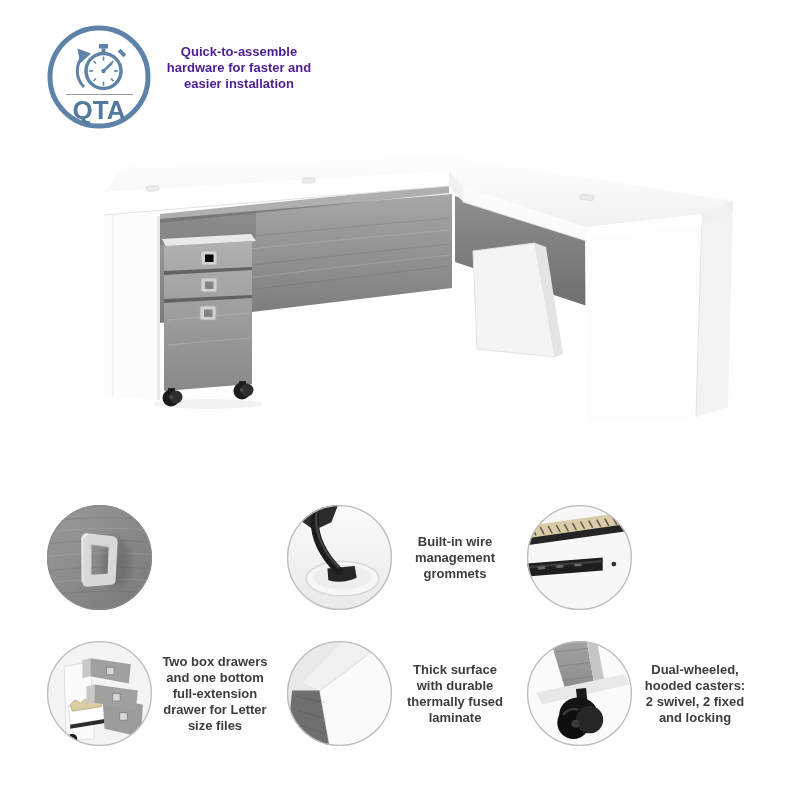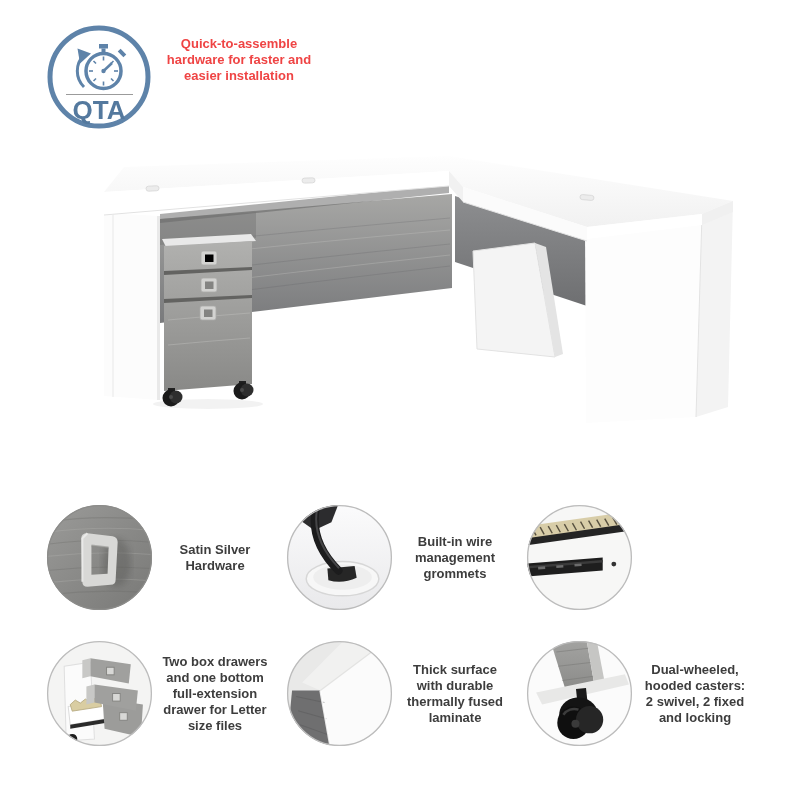--- a/index.html
+++ b/index.html
@@ -1,22 +1,22 @@
 <!DOCTYPE html>
 <html><head>
 <meta charset="utf-8">
 <style>
   html,body{margin:0;padding:0;background:#ffffff;}
   body{width:800px;height:800px;font-family:"Liberation Sans",sans-serif;}
   #canvas{position:relative;width:800px;height:800px;overflow:hidden;background:#ffffff;}
 
   .header{position:absolute;left:46px;top:24px;display:flex;align-items:flex-start;}
   .badge{width:106px;height:106px;display:block;}
-  .header-text{margin:12px 0 0 8px;width:158px;text-align:center;
-               font-size:13px;font-weight:700;line-height:16px;color:#ef4444;white-space:pre-line;}
+  .header-text{margin:20px 0 0 8px;width:158px;text-align:center;
+               font-size:13px;font-weight:700;line-height:16px;color:#4c1d95;white-space:pre-line;}
 
   .desk{position:absolute;left:0;top:0;width:800px;height:800px;display:block;}
 
   .feature{position:absolute;display:flex;align-items:center;}
   .feature .icon{width:107px;height:107px;flex:0 0 auto;display:block;}
   .feature .label{width:120px;margin-left:2px;text-align:center;
                   font-size:13px;font-weight:700;line-height:16px;color:#3d3d3d;white-space:pre-line;}
   .f1{left:46px;top:504px;}
   .f2{left:286px;top:504px;}
   .f3{left:526px;top:504px;}
@@ -168,22 +168,20 @@
         <path d="M0,18 Q53,10 106,16 M0,40 Q53,33 106,38 M0,66 Q53,60 106,64 M0,90 Q53,84 106,88" stroke="#6c6c6a" stroke-width="1.2" fill="none" opacity="0.35"></path>
         <path d="M0,28 Q53,21 106,26 M0,52 Q53,46 106,50 M0,78 Q53,72 106,76" stroke="#b1b1af" stroke-width="1" fill="none" opacity="0.35"></path>
         <ellipse cx="70" cy="58" rx="14" ry="24" fill="#4e4e4c" opacity="0.35" filter="url(#blur1)"></ellipse>
         <path fill-rule="evenodd" fill="#d8d8d6" d="M41,29 L66,32 Q71,33 71,38 L69,75 Q69,80 64,80 L41,82 Q36,82 36,77 L35,34 Q35,29 41,29 Z
                  M45,41 L62,43 L61,69 L45,70 Z"></path>
         <path d="M41,29 L36,34 L36,77" stroke="#efefed" stroke-width="2" fill="none" opacity="0.8"></path>
         <path d="M45,41 L62,43" stroke="#8d8d8b" stroke-width="2" fill="none" opacity="0.6"></path>
       </g>
       <circle cx="53" cy="53" r="51.4" fill="none" stroke="#8c8c8a" stroke-width="1.3"></circle>
     </svg>
-    <div class="label">Satin Silver
-Hardware</div>
   </div>
 
   <div class="feature f2">
     <svg class="icon" viewBox="0 0 106 106">
       <defs>
         <clipPath id="c2">
             <circle cx="53" cy="53" r="52"></circle>
           </clipPath>
         <linearGradient id="gBg2" x1="0" y1="0" x2="0" y2="1">
           <stop offset="0" stop-color="#fbfbfc"></stop>

